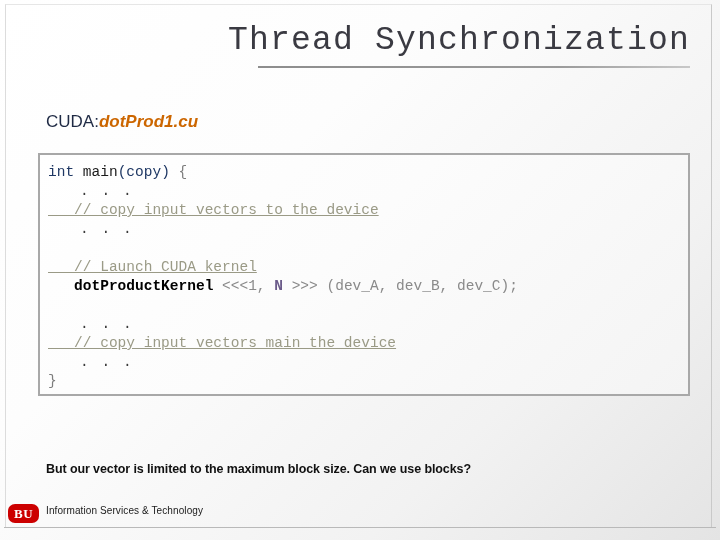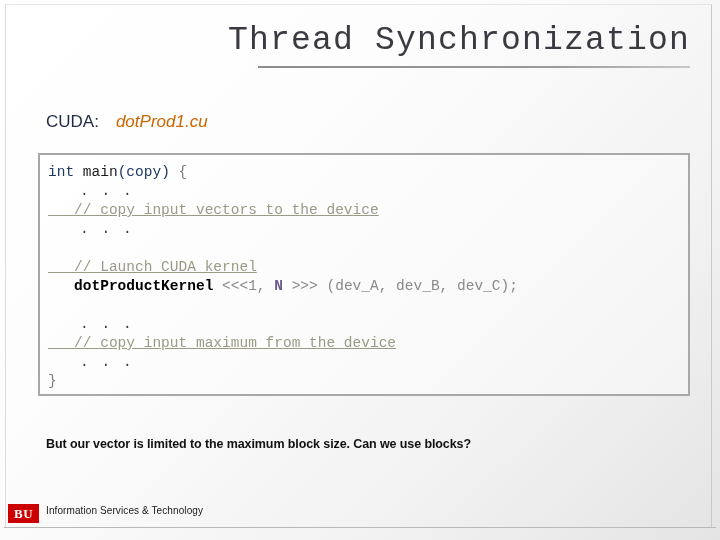--- a/index.html
+++ b/index.html
@@ -67,23 +67,23 @@
     font-size: 17px;
     white-space: nowrap;
   }
   .subtitle .lead {
     color: #1f2a44;
     font-family: "Liberation Sans", sans-serif;
   }
   .subtitle .fname {
     color: #cc6600;
     font-style: italic;
-    font-weight: normal;
+    font-weight: bold;
     font-family: "Liberation Sans", sans-serif;
-    margin-left: 17px;
+    margin-left: 0;
   }
 
   
   .code-box {
     position: absolute;
     left: 38px;
     top: 153px;
     width: 652px;
     height: 243px;
     box-sizing: border-box;
@@ -105,21 +105,21 @@
   .code .fn      { color: #000000; font-weight: bold; }
   .code .chev    { color: #8a8a8a; }
   .code .var     { color: #6b5b8a; font-weight: bold; }
   .code .args    { color: #8a8a8a; }
   .code .blank   { display: block; height: 19px; }
 
   
   .note {
     position: absolute;
     left: 46px;
-    top: 437px;
+    top: 462px;
     font-size: 12.5px;
     font-weight: bold;
     color: #111111;
     white-space: nowrap;
     letter-spacing: -0.1px;
   }
 
   
   .footer {
     position: absolute;
@@ -144,20 +144,21 @@
     height: 19px;
     background: #cc0000;
     color: #ffffff;
     font-family: "Liberation Serif", serif;
     font-weight: bold;
     font-size: 13px;
     letter-spacing: 0.5px;
     display: flex;
     align-items: center;
     justify-content: center;
+    border-radius: 7px;
   }
   .footer-text {
     position: absolute;
     left: 46px;
     top: 11px;
     font-family: Liberation Sans, sans-serif;
     font-size: 10px;
     color: #1a1a1a;
     letter-spacing: 0.1px;
     white-space: nowrap;
@@ -180,21 +181,21 @@
   </div>
 
   <div class="code-box">
     <div class="code"><span class="kw">int</span><span class="plain"> main</span><span class="kw">(copy)</span><span class="punc"> {</span>
 <span class="dots">   . . .</span>
 <span class="cmt">   // copy input vectors to the device</span>
 <span class="dots">   . . .</span>
 <span class="blank"></span><span class="cmt">   // Launch CUDA kernel</span>
 <span class="plain">   </span><span class="fn">dotProductKernel</span><span class="chev"> &lt;&lt;&lt;1, </span><span class="var">N</span><span class="chev"> &gt;&gt;&gt; </span><span class="args">(dev_A, dev_B, dev_C);</span>
 <span class="blank"></span><span class="dots">   . . .</span>
-<span class="cmt">   // copy input maximum from the device</span>
+<span class="cmt">   // copy input vectors main the device</span>
 <span class="dots">   . . .</span>
 <span class="punc">}</span></div>
   </div>
 
   <div class="note">But our vector is limited to the maximum block size. Can we use blocks?</div>
 
   <div class="footer">
     <div class="footer-rule"></div>
     <div class="bu-logo">BU</div>
     <div class="footer-text">Information Services &amp; Technology</div>

